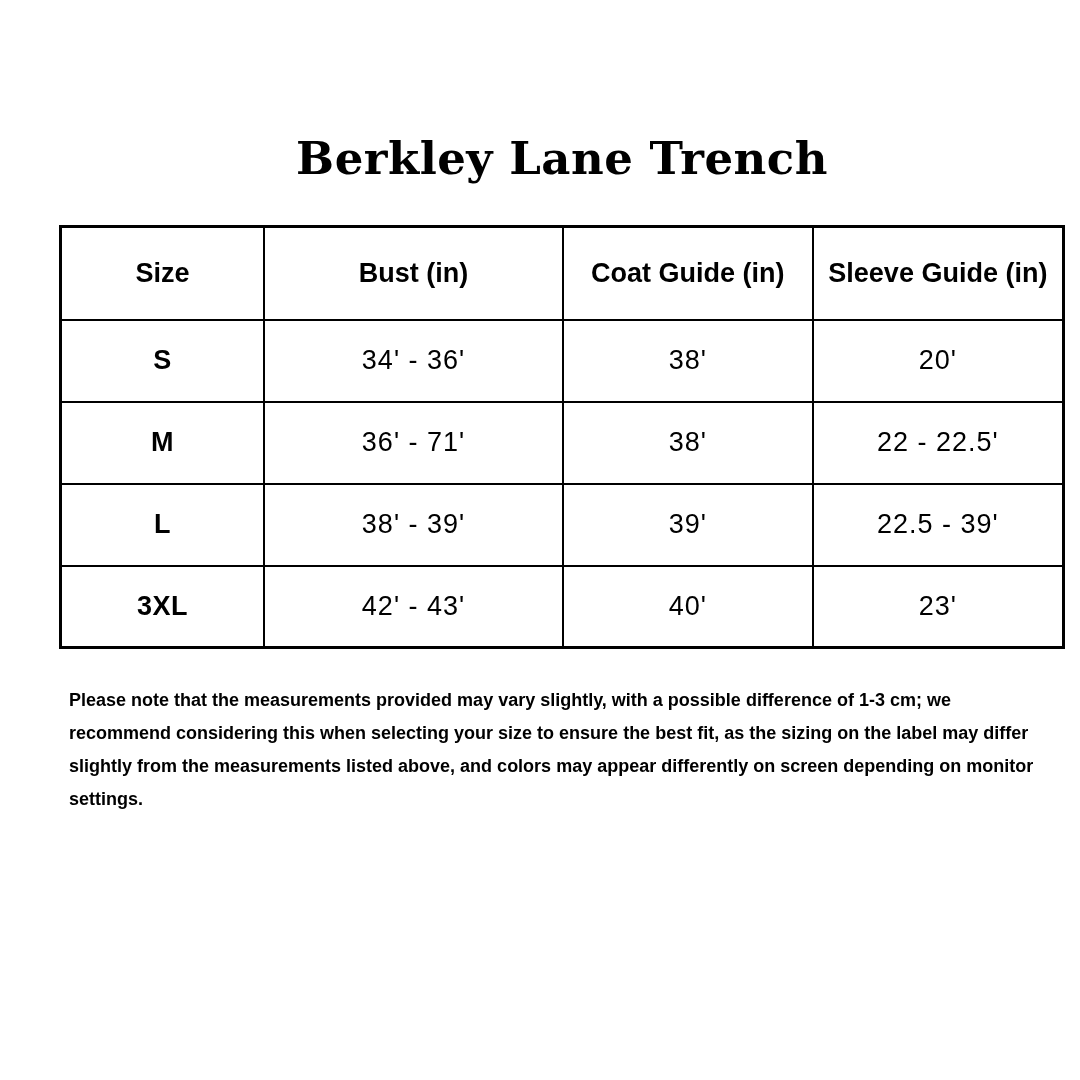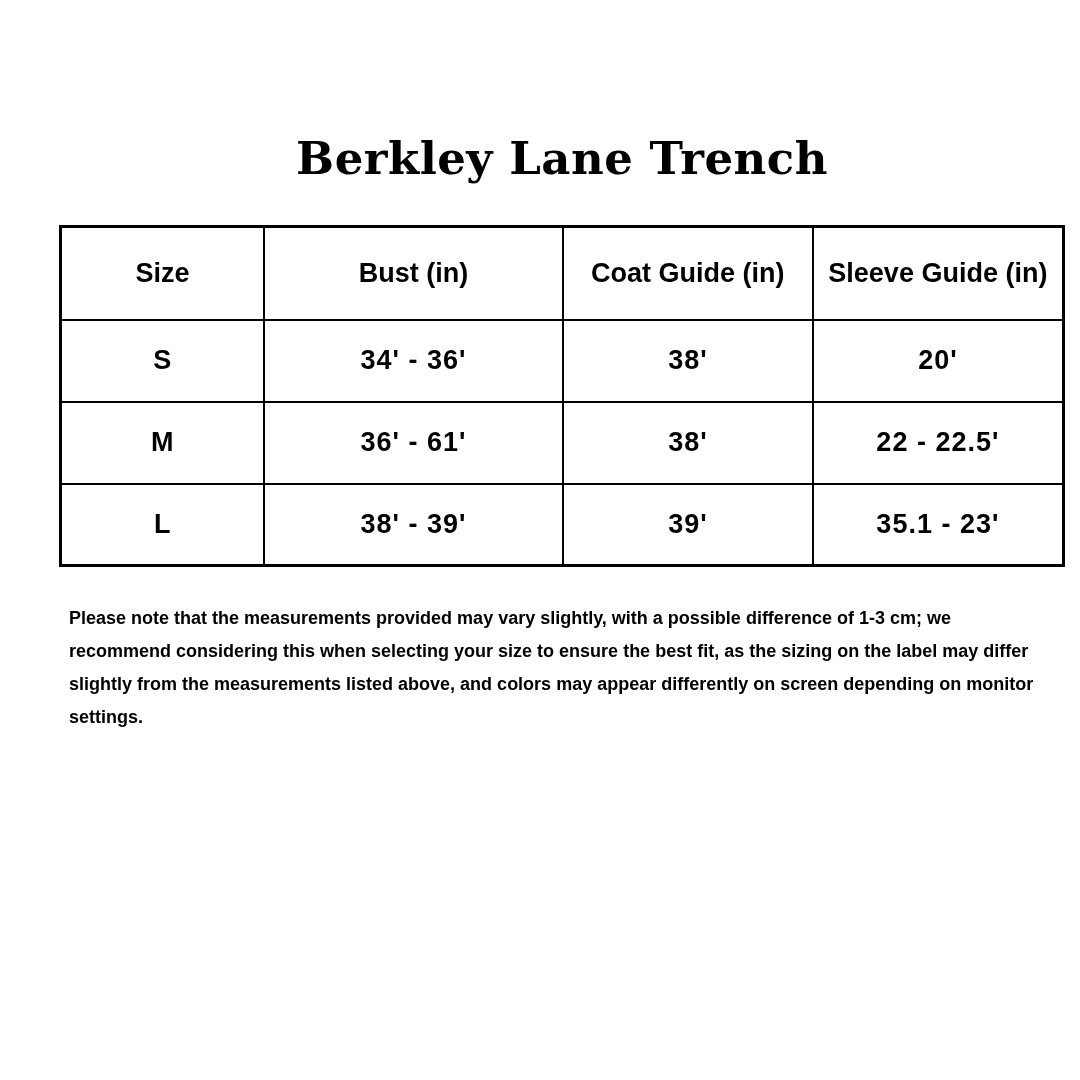--- a/index.html
+++ b/index.html
@@ -47,21 +47,21 @@
   }
   .size-table th {
     height: 93px;
     font-size: 27px;
     font-weight: 700;
     letter-spacing: 0px;
   }
   .size-table td {
     height: 82px;
     font-size: 27px;
-    font-weight: 700;
+    font-weight: 400;
     letter-spacing: 1px;
   }
   .size-table td.size-col {
     font-weight: 700;
     letter-spacing: 0.5px;
   }
   .footnote {
     width: 1008px;
     margin: 24px auto 0 auto;
     font-size: 18px;
@@ -96,28 +96,34 @@
     </thead>
     <tbody>
         <tr>
           <td class="size-col">S</td>
           <td>34' - 36'</td>
           <td>38'</td>
           <td>20'</td>
         </tr>
         <tr>
           <td class="size-col">M</td>
-          <td>36' - 61'</td>
+          <td>36' - 71'</td>
           <td>38'</td>
           <td>22 - 22.5'</td>
         </tr>
         <tr>
           <td class="size-col">L</td>
           <td>38' - 39'</td>
           <td>39'</td>
-          <td>35.1 - 23'</td>
+          <td>22.5 - 39'</td>
+        </tr>
+        <tr>
+          <td class="size-col">3XL</td>
+          <td>42' - 43'</td>
+          <td>40'</td>
+          <td>23'</td>
         </tr>
       </tbody>
   </table>
 
   <p class="footnote">Please note that the measurements provided may vary slightly, with a possible difference of 1-3 cm; we recommend considering this when selecting your size to ensure the best fit, as the sizing on the label may differ slightly from the measurements listed above, and colors may appear differently on screen depending on monitor settings.</p>
 
 </div>
 
 </body></html>

